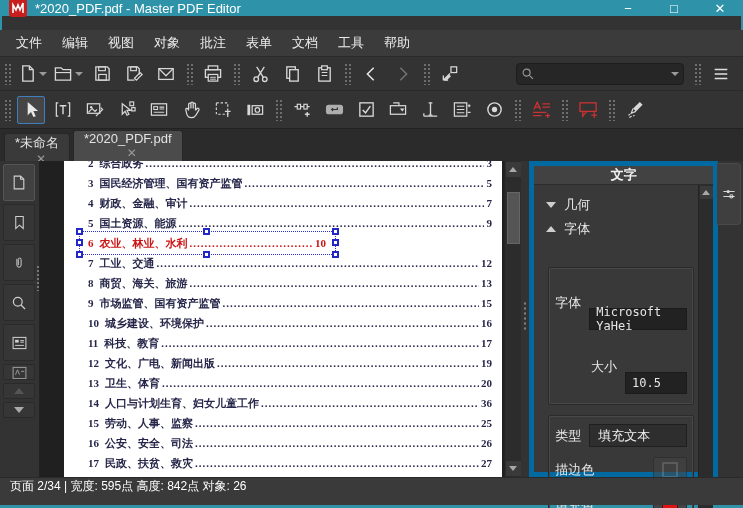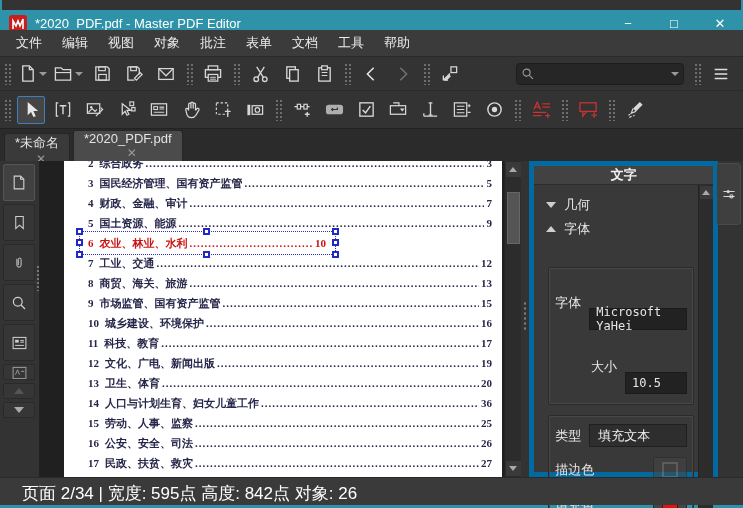--- a/index.html
+++ b/index.html
@@ -2,21 +2,21 @@
 <html><head>
 <meta charset="utf-8">
 <style>
   * { margin:0; padding:0; box-sizing:border-box; }
   html,body { width:743px; height:508px; overflow:hidden; background:#1a1a1a;
     font-family:"Liberation Sans","DejaVu Sans",sans-serif; }
   .window { position:relative; width:743px; height:508px; background:#333;
     border-left:2px solid #2e93a9; border-right:2px solid #2e93a9; border-bottom:3px solid #2e93a9; }
 
   
-  .titlebar { position:absolute; left:-2px; top:10px; width:743px; height:27px; background:#2e93a9;
+  .titlebar { position:absolute; left:-2px; top:0; width:743px; height:16px; background:#2e93a9;
     display:flex; align-items:center; color:#fff; font-size:13px; }
   .app-logo { width:18px; height:18px; margin:0 8px 0 9px; background:#c81e1e; border-radius:3px;
     display:flex; align-items:center; justify-content:center; }
   .win-controls { margin-left:auto; display:flex; height:100%; }
   .win-btn { width:46px; height:100%; display:flex; align-items:center; justify-content:center;
     color:#fff; font-size:13px; }
 
   
   .menubar { position:absolute; left:-2px; top:30px; width:743px; height:27px; background:#3b3b3b;
     display:flex; align-items:center; color:#ececec; font-size:13px; padding-left:6px;
@@ -122,21 +122,21 @@
   .disabled-txt { color:#8a8a8a; }
 
   
   .edge-strip { width:25px; height:100%; background:#333; position:relative; }
   .edge-tab { position:absolute; left:-1px; top:2px; width:24px; height:62px; background:#3f3f3f;
     border:1px solid #4a4a4a; border-left:none; border-radius:0 4px 4px 0;
     display:flex; align-items:center; justify-content:center; }
 
   
   .statusbar { position:absolute; left:-2px; top:477px; width:743px; height:28px; background:#3a3a3a;
-    border-top:1px solid #2a2a2a; color:#fff; font-size:17px; display:flex; align-items:flex-end; padding-left:22px; }
+    border-top:1px solid #2a2a2a; color:#fff; font-size:12px; display:flex; align-items:flex-start; padding-left:10px; }
 
   svg { display:block; }
 </style>
 </head>
 <body>
 
 <div class="window">
 
   <div class="titlebar">
     <div class="app-logo">

